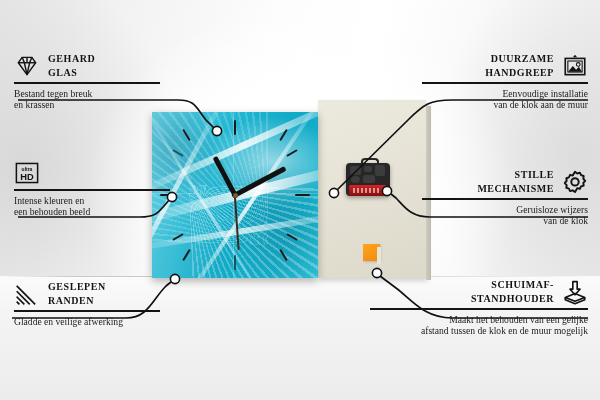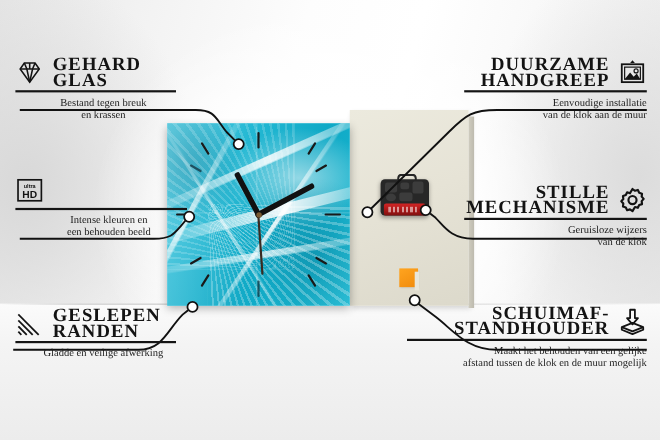--- a/index.html
+++ b/index.html
@@ -109,26 +109,26 @@
     background:linear-gradient(150deg,#ffa41f,#f08b0c);box-shadow:1px 1px 2px rgba(0,0,0,.18);}
   .foam:after{content:"";position:absolute;left:14px;top:3px;width:4px;height:17px;background:#e8e6da;}
 
   
   .callout{position:absolute;}
   .callout .row{display:flex;align-items:center;gap:8px;}
   .callout.left .row{justify-content:flex-start;}
   .callout.right .row{justify-content:flex-end;}
   .ttl{
     font-weight:700;letter-spacing:.055em;color:#131313;
-    font-size:17px;line-height:13.5px;text-transform:uppercase;white-space:pre-line;
+    font-size:10px;line-height:13.5px;text-transform:uppercase;white-space:pre-line;
   }
   .callout.right .ttl{text-align:right;}
   .rule{height:1.6px;background:#141414;margin-top:3px;}
   .desc{
-    font-size:9.6px;line-height:11.6px;color:#1c1c1c;margin-top:4px;white-space:pre-line;text-align:center;
+    font-size:9.6px;line-height:11.6px;color:#1c1c1c;margin-top:4px;white-space:pre-line;
   }
   .callout.right .desc{text-align:right;}
   .ico{width:26px;height:26px;flex:0 0 26px;display:block;}
   .ico svg{display:block;width:26px;height:26px;}
 
   
   #leaders{position:absolute;left:0;top:0;width:600px;height:400px;pointer-events:none;}
   .node{fill:#ffffff;stroke:#111;stroke-width:1.6;}
   .lead{fill:none;stroke:#111;stroke-width:1.7;}
 </style>

